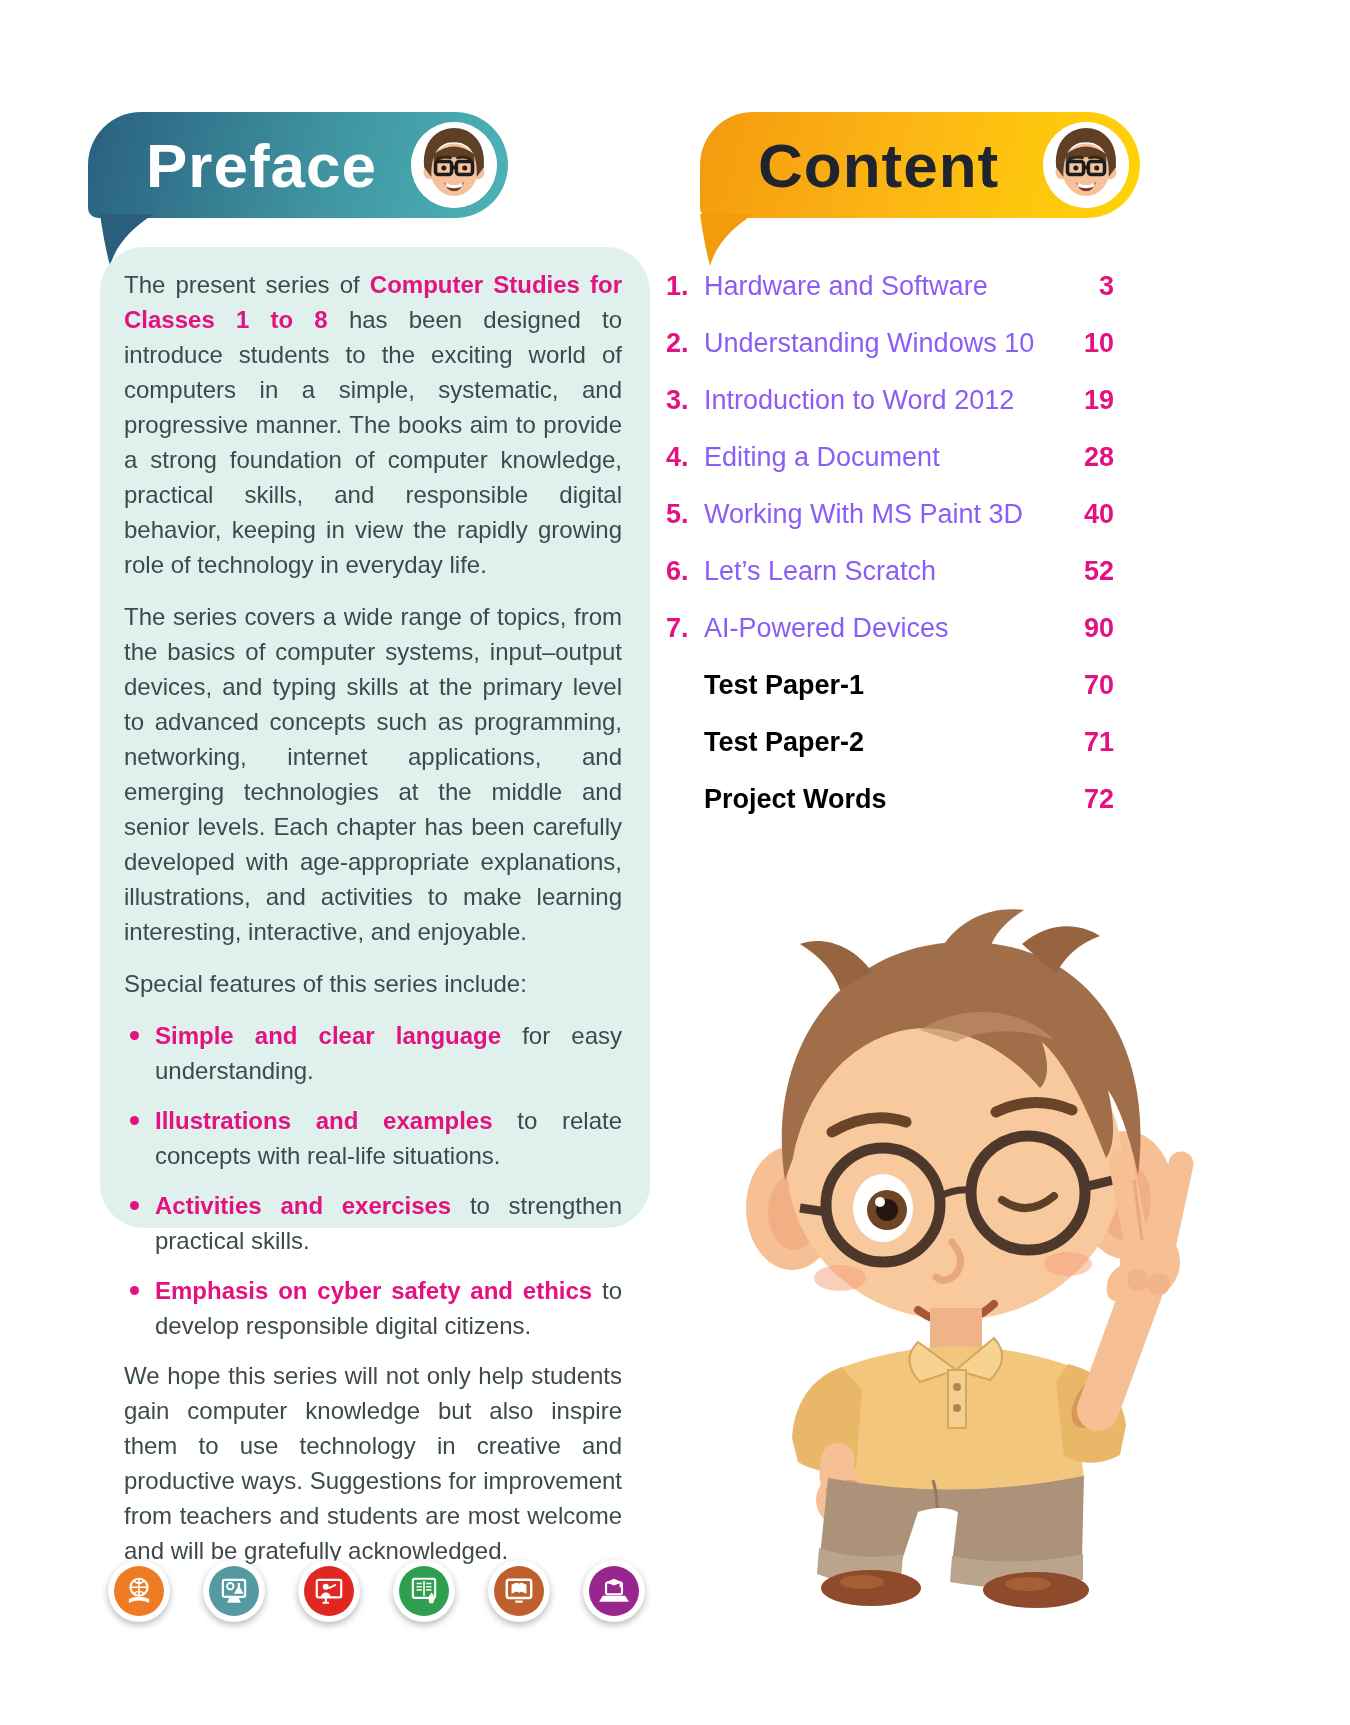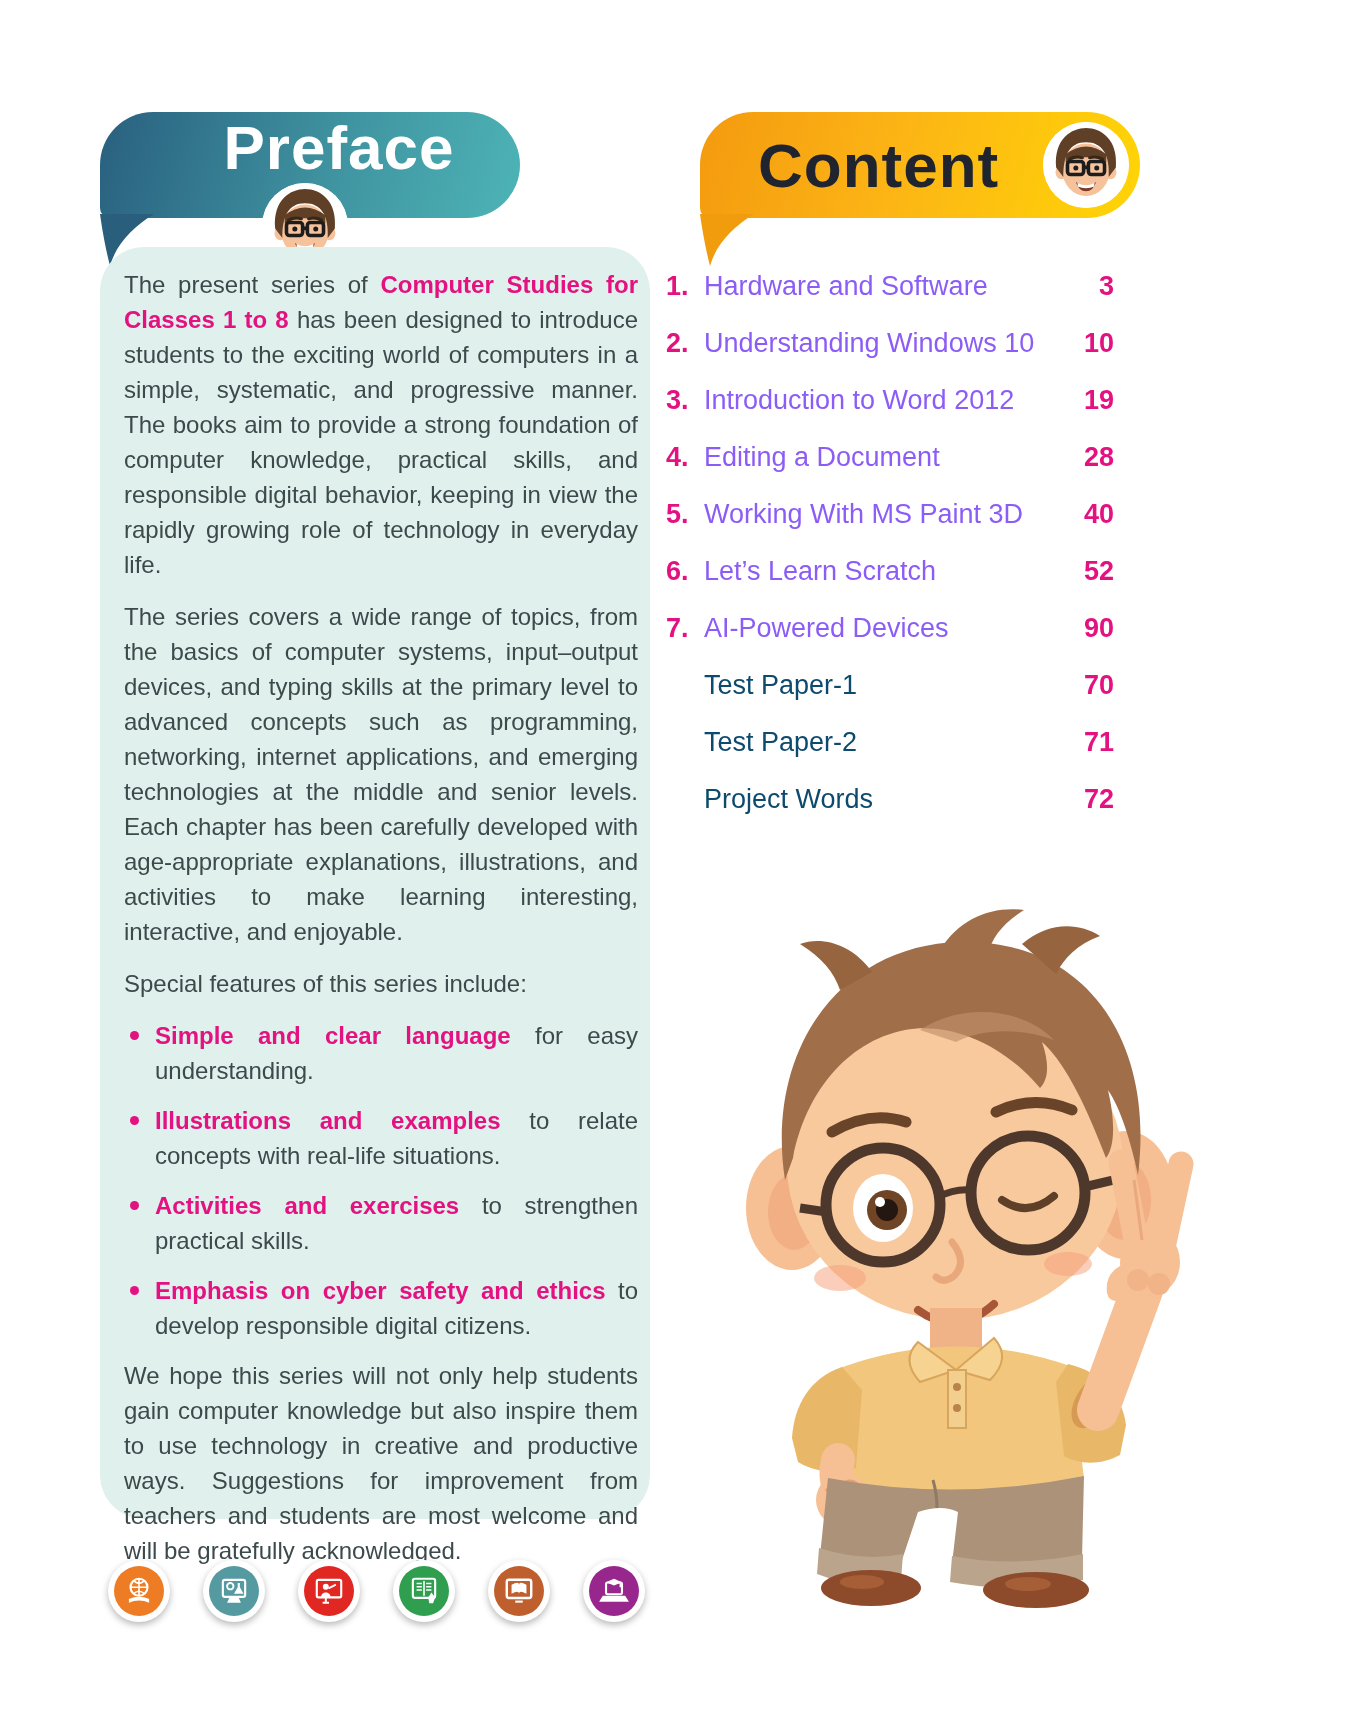--- a/index.html
+++ b/index.html
@@ -1,32 +1,32 @@
 <!DOCTYPE html>
 <html><head>
 <meta charset="utf-8">
 <style>
   * { margin:0; padding:0; box-sizing:border-box; }
   body { background:#ffffff; font-family:"Liberation Sans", sans-serif; }
   .page { position:relative; width:1350px; height:1725px; background:#ffffff; overflow:hidden; }
 
   
   .banner { position:absolute; top:112px; height:106px; border-radius:53px; display:flex; align-items:center; }
-  .banner-preface { left:100px; width:420px; background:linear-gradient(105deg,#29607f 0%,#3f93a0 55%,#4db4b6 100%); border-bottom-left-radius:10px;flex-direction:column; }
+  .banner-preface { left:88px; width:420px; background:linear-gradient(105deg,#29607f 0%,#3f93a0 55%,#4db4b6 100%); border-bottom-left-radius:10px; }
   .banner-content { left:700px; width:440px; background:linear-gradient(105deg,#f49a0f 0%,#fcb515 45%,#ffd506 100%); border-bottom-left-radius:10px; }
   .banner-title { font-size:62px; font-weight:700; letter-spacing:1px; padding-left:58px; flex:1; }
   .banner-preface .banner-title { color:#ffffff; }
   .banner-content .banner-title { color:#20242e; }
   .avatar { width:86px; height:86px; border-radius:50%; background:#fff; margin-right:11px; flex:0 0 auto; overflow:hidden; }
   .tail { position:absolute; top:214px; width:54px; height:52px; }
   .tail-preface { left:100px; }
   .tail-content { left:700px; }
 
   
-  .panel { position:absolute; left:100px; top:247px; width:550px; height:1272px; background:#e0f0ed; border-radius:44px; padding:20px 12px 0 24px; }
+  .panel { position:absolute; left:100px; top:247px; width:550px; height:981px; background:#e0f0ed; border-radius:44px; padding:20px 28px 0 24px; }
   .body-text { font-size:24px; line-height:35px; color:#3d4a4c; text-align:justify; }
   .para { margin-bottom:17px; }
   .hl { color:#e31280; font-weight:700; }
   .bullet-list { list-style:none; margin:0 0 14px 0; }
   .bullet-item { position:relative; padding-left:31px; margin-bottom:15px; }
   .dot { position:absolute; left:6px; top:13px; width:9px; height:9px; border-radius:50%; background:#e31280; }
 
   
   .footer-icons { position:absolute; left:108px; top:1560px; display:flex; gap:33px; }
   .badge { width:62px; height:62px; border-radius:50%; background:#ffffff; box-shadow:0 3px 7px rgba(0,0,0,0.28); display:flex; align-items:center; justify-content:center; }
@@ -34,21 +34,21 @@
   .ic1{background:#ee7c24;} .ic2{background:#569aa1;} .ic3{background:#e02722;}
   .ic4{background:#2f9e4f;} .ic5{background:#bf5f2d;} .ic6{background:#97278c;}
   .badge-inner svg { width:34px; height:34px; }
 
   
   .toc { position:absolute; left:666px; top:258px; width:448px; }
   .toc-row { display:flex; align-items:center; height:57px; font-size:27px; }
   .toc-num { width:38px; color:#e31280; font-weight:700; flex:0 0 auto; }
   .toc-title { flex:1; color:#8b5cf6; }
   .toc-page { color:#e31280; font-weight:700; text-align:right; flex:0 0 auto; }
-  .toc-row.pink .toc-title { color:#0c4a6e; }
+  .toc-row.pink .toc-title { color:#000000;font-weight:bold; }
 
   
   .mascot { position:absolute; left:690px; top:880px; width:560px; height:730px; }
 </style>
 </head>
 <body>
 
 <div class="page">
 
   <div class="banner banner-preface">

